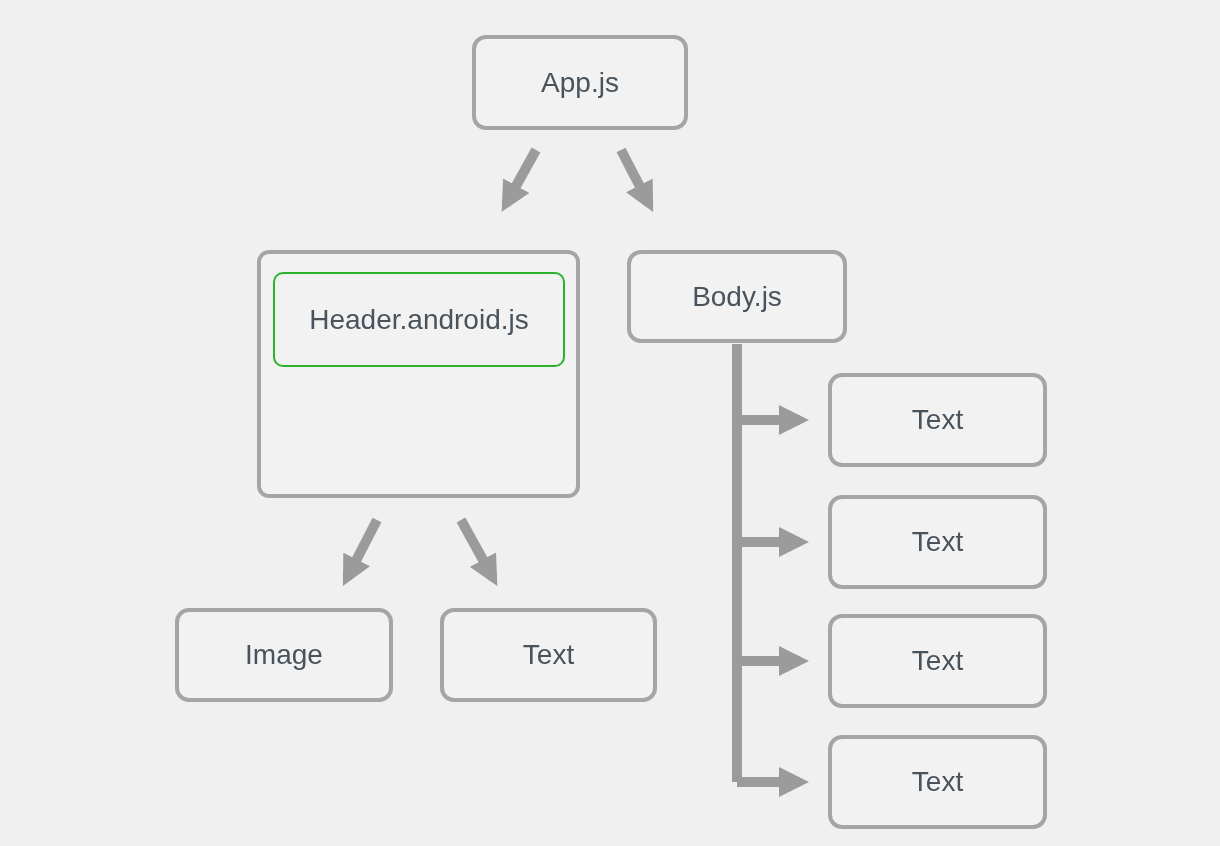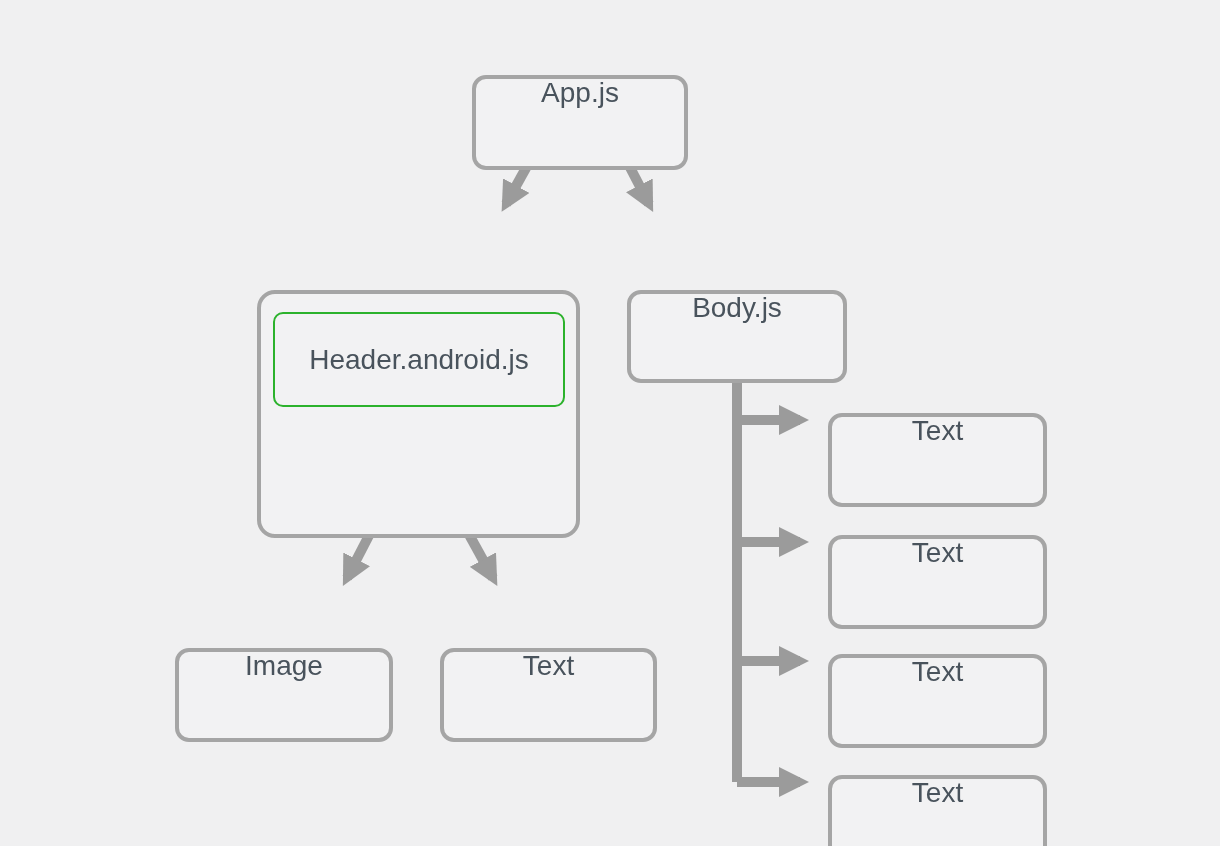--- a/index.html
+++ b/index.html
@@ -34,28 +34,28 @@
     fill:none;
   }
   #arrowhead path{ fill:var(--arrow); }
   .node{
     position:absolute;
     box-sizing:border-box;
     background:var(--node-fill);
     border:4px solid var(--node-border);
     border-radius:14px;
     display:flex;
+    align-items:center;
     justify-content:center;
     color:var(--text);
     font-size:28px;
     line-height:1;
-    margin-top:40px;
   }
   .group{
-    border-radius:18px;
+    border-radius:12px;
     padding-left:46px;
   }
   .subnode{
     position:absolute;
     box-sizing:border-box;
     background:var(--node-fill);
     border:2px solid var(--node-border);
     border-radius:10px;
     display:flex;
     align-items:center;

